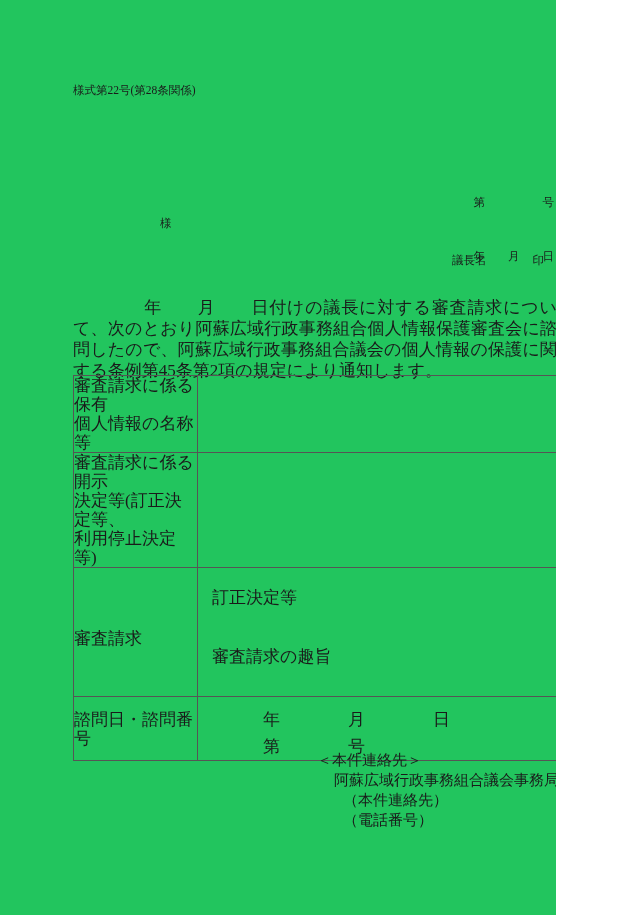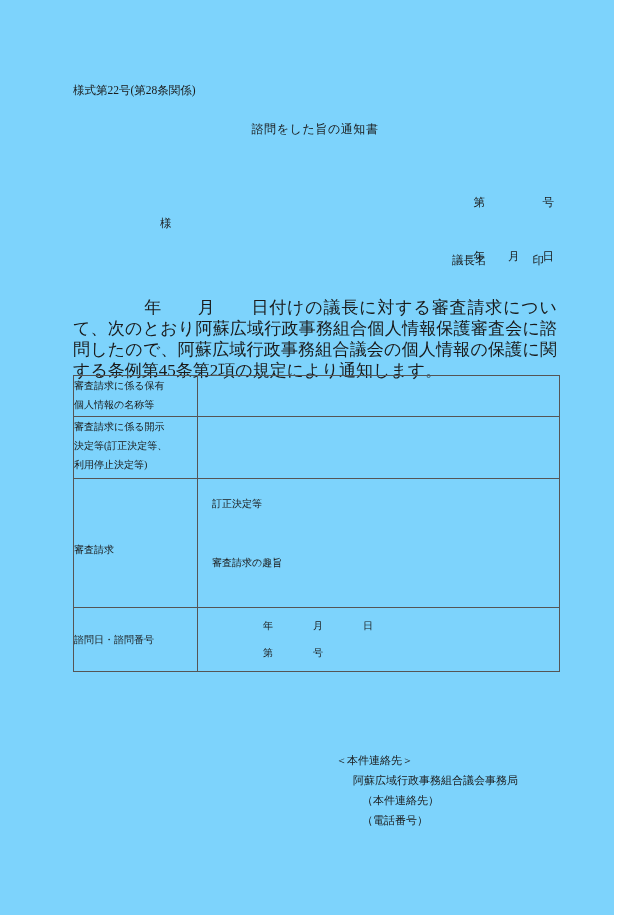--- a/index.html
+++ b/index.html
@@ -7,23 +7,23 @@
     margin: 0;
     padding: 0;
     background: #ffffff;
   }
   body {
     font-family: "Liberation Serif", "DejaVu Serif", serif;
     color: #1a1a1a;
   }
   .page {
     position: relative;
-    width: 614px;
+    width: 556px;
     height: 915px;
-    background: #7dd3fc;
+    background: #22c55e;
     overflow: hidden;
     font-size: 11.5px;
     line-height: 1.55;
   }
   .doc-body {
     position: absolute;
     left: 73px;
     top: 0;
     width: 484px;
     height: 915px;
@@ -103,21 +103,21 @@
     position: absolute;
     left: 0;
     top: 375px;
     width: 484px;
     border-collapse: collapse;
     table-layout: fixed;
   }
   .form-table td {
     border: 1px solid #555555;
     vertical-align: middle;
-    font-size: 10px;
+    font-size: 17px;
     padding: 0;
   }
   .cell-label {
     width: 123px;
     padding: 6px 0 6px 9px;
     line-height: 19px;
     white-space: pre-line;
   }
   .cell-value {
     width: 361px;
@@ -161,37 +161,35 @@
     left: 65px;
     top: 37px;
     white-space: pre;
   }
 
   
   .contact {
     position: absolute;
     left: 244px;
     top: 750px;
-    font-size: 11px;
+    font-size: 15px;
     line-height: 20px;
-    margin-left: 19px;
   }
   .contact-line { display: block; white-space: pre; }
   .contact-line.indent-1 { padding-left: 17px; }
   .contact-line.indent-2 { padding-left: 26px; }
 </style>
 </head>
 <body>
 
 <div class="page">
   <div class="doc-body">
 
     <div class="form-number">様式第22号(第28条関係)</div>
 
-    <div class="doc-title">諮問をした旨の通知書</div>
 
     <div class="ref-block">
       <span class="ref-line">第　　　　　号</span>
       <span class="ref-line">年　　月　　日</span>
     </div>
 
     <div class="addressee">様</div>
 
     <div class="signer">議長名　　　　印</div>
 

